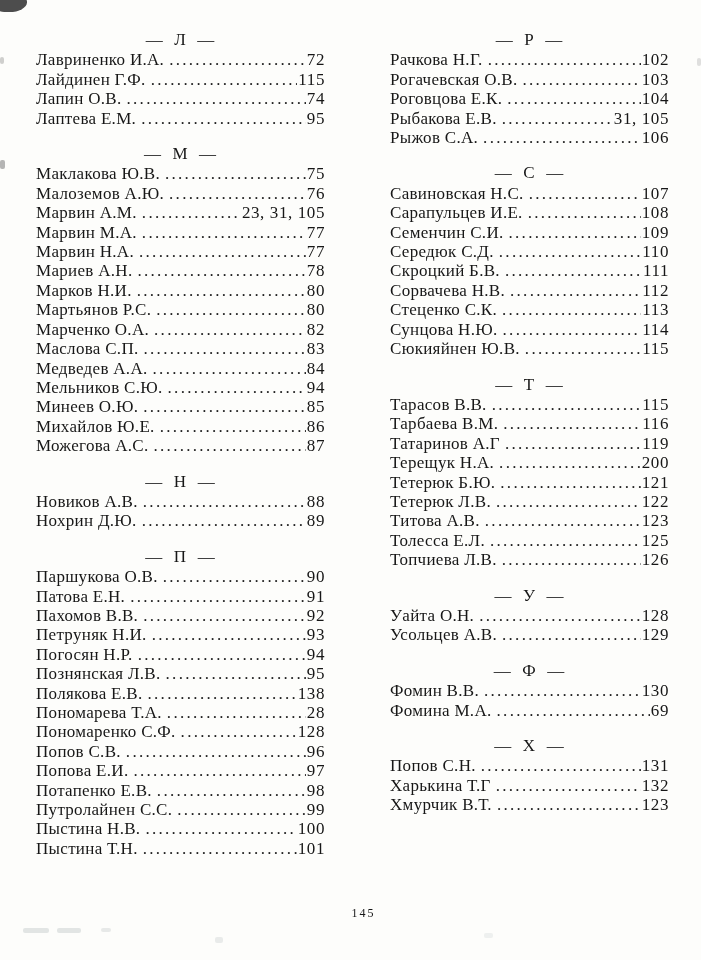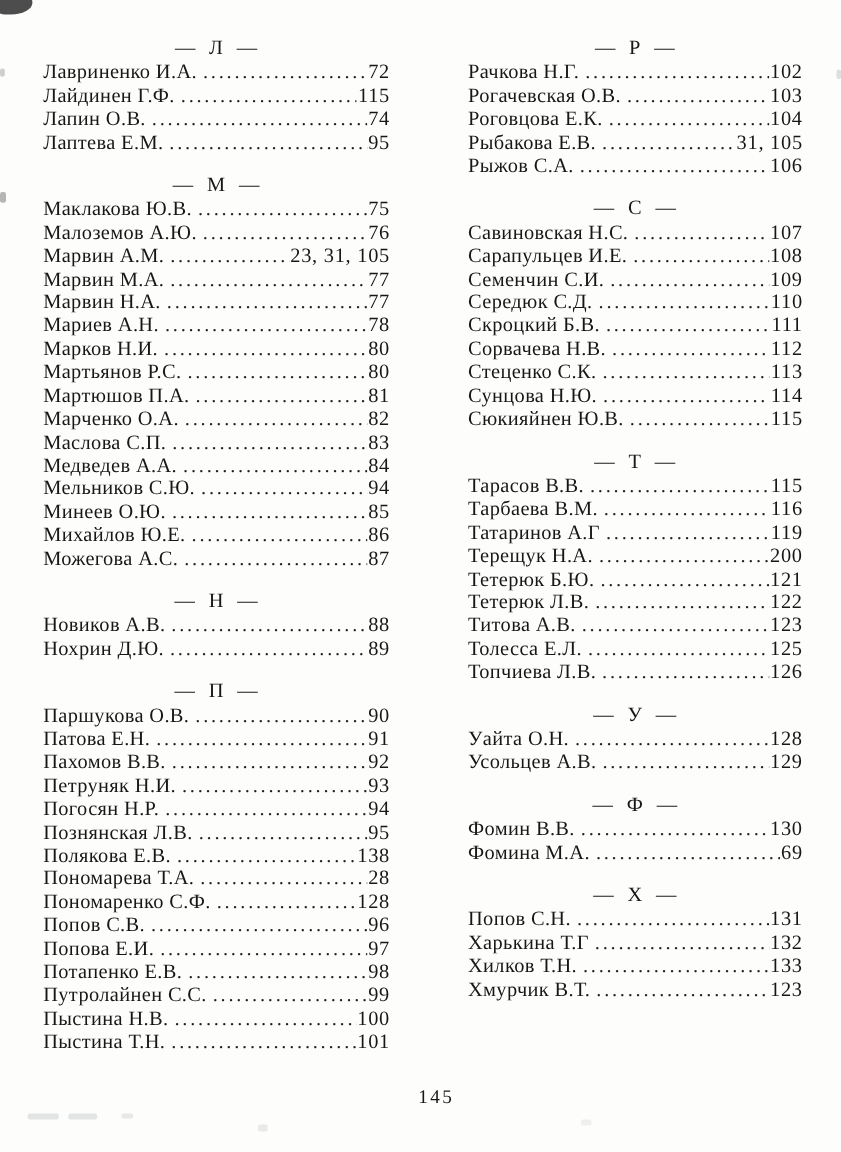--- a/index.html
+++ b/index.html
@@ -49,21 +49,21 @@
     letter-spacing: 2.3px;
   }
   .pg { white-space: nowrap; letter-spacing: 0.6px; }
 
   .footer {
     position: absolute;
     top: 906px;
     left: 0;
     right: 0;
     text-align: center;
-    font-size: 16px;
+    font-size: 12px;
     letter-spacing: 2px;
     padding-left: 26px;
   }
 
   
   .artifact { position: absolute; pointer-events: none; }
   .a-corner {
     left: -4px; top: -3px; width: 31px; height: 15px;
     background: #3a3a3a; opacity: .9;
     border-radius: 0 5px 75% 35% / 0 7px 85% 45%;
@@ -171,25 +171,20 @@
     <span class="dots"></span>
     <span class="pg">80</span>
   </div>
 
   <div class="row">
     <span class="name">Мартьянов Р.С.</span>
     <span class="dots"></span>
     <span class="pg">80</span>
   </div>
 
-  <div class="row">
-    <span class="name">Мартюшов П.А.</span>
-    <span class="dots"></span>
-    <span class="pg">81</span>
-  </div>
 
   <div class="row">
     <span class="name">Марченко О.А.</span>
     <span class="dots"></span>
     <span class="pg">82</span>
   </div>
 
   <div class="row">
     <span class="name">Маслова С.П.</span>
     <span class="dots"></span>
@@ -553,25 +548,20 @@
     <span class="dots"></span>
     <span class="pg">131</span>
   </div>
 
   <div class="row">
     <span class="name">Харькина Т.Г</span>
     <span class="dots"></span>
     <span class="pg">132</span>
   </div>
 
-  <div class="row">
-    <span class="name">Хилков Т.Н.</span>
-    <span class="dots"></span>
-    <span class="pg">133</span>
-  </div>
 
   <div class="row">
     <span class="name">Хмурчик В.Т.</span>
     <span class="dots"></span>
     <span class="pg">123</span>
   </div>
 </div>
   </section>
 </div>
 

